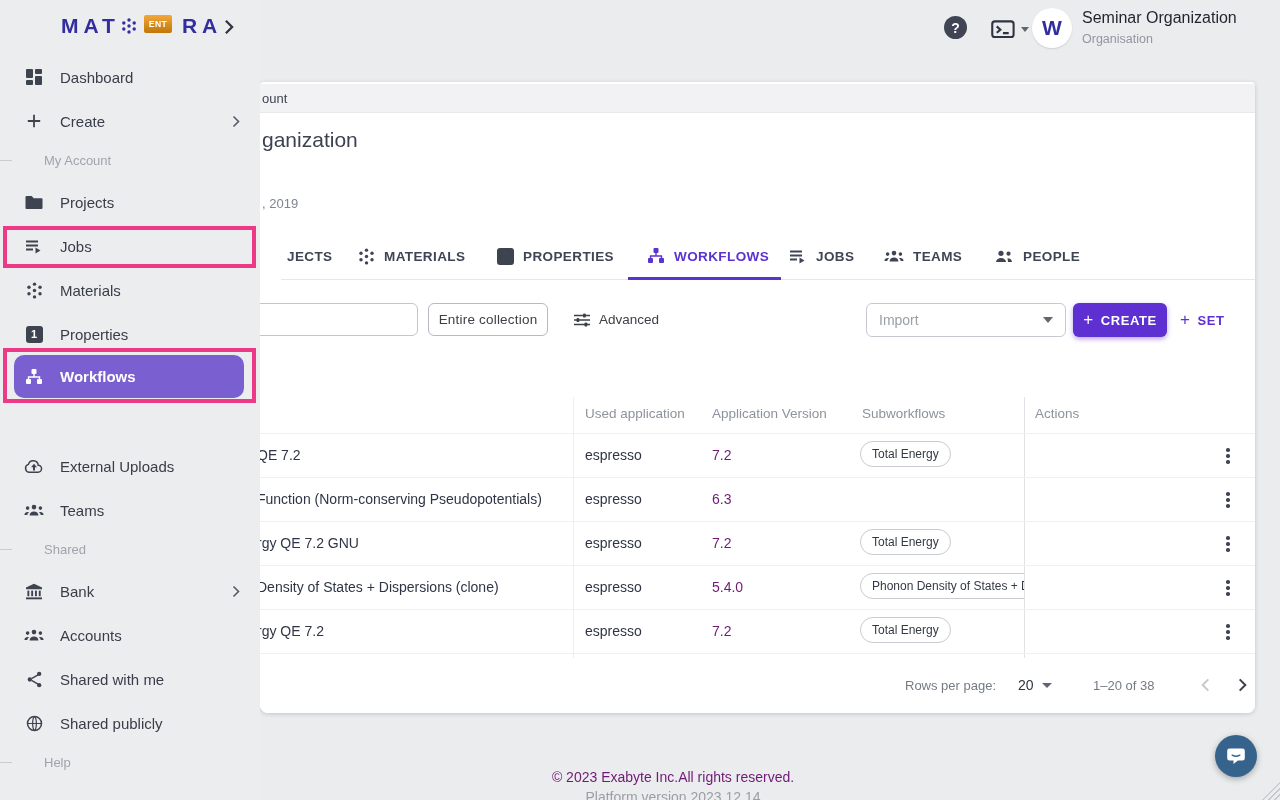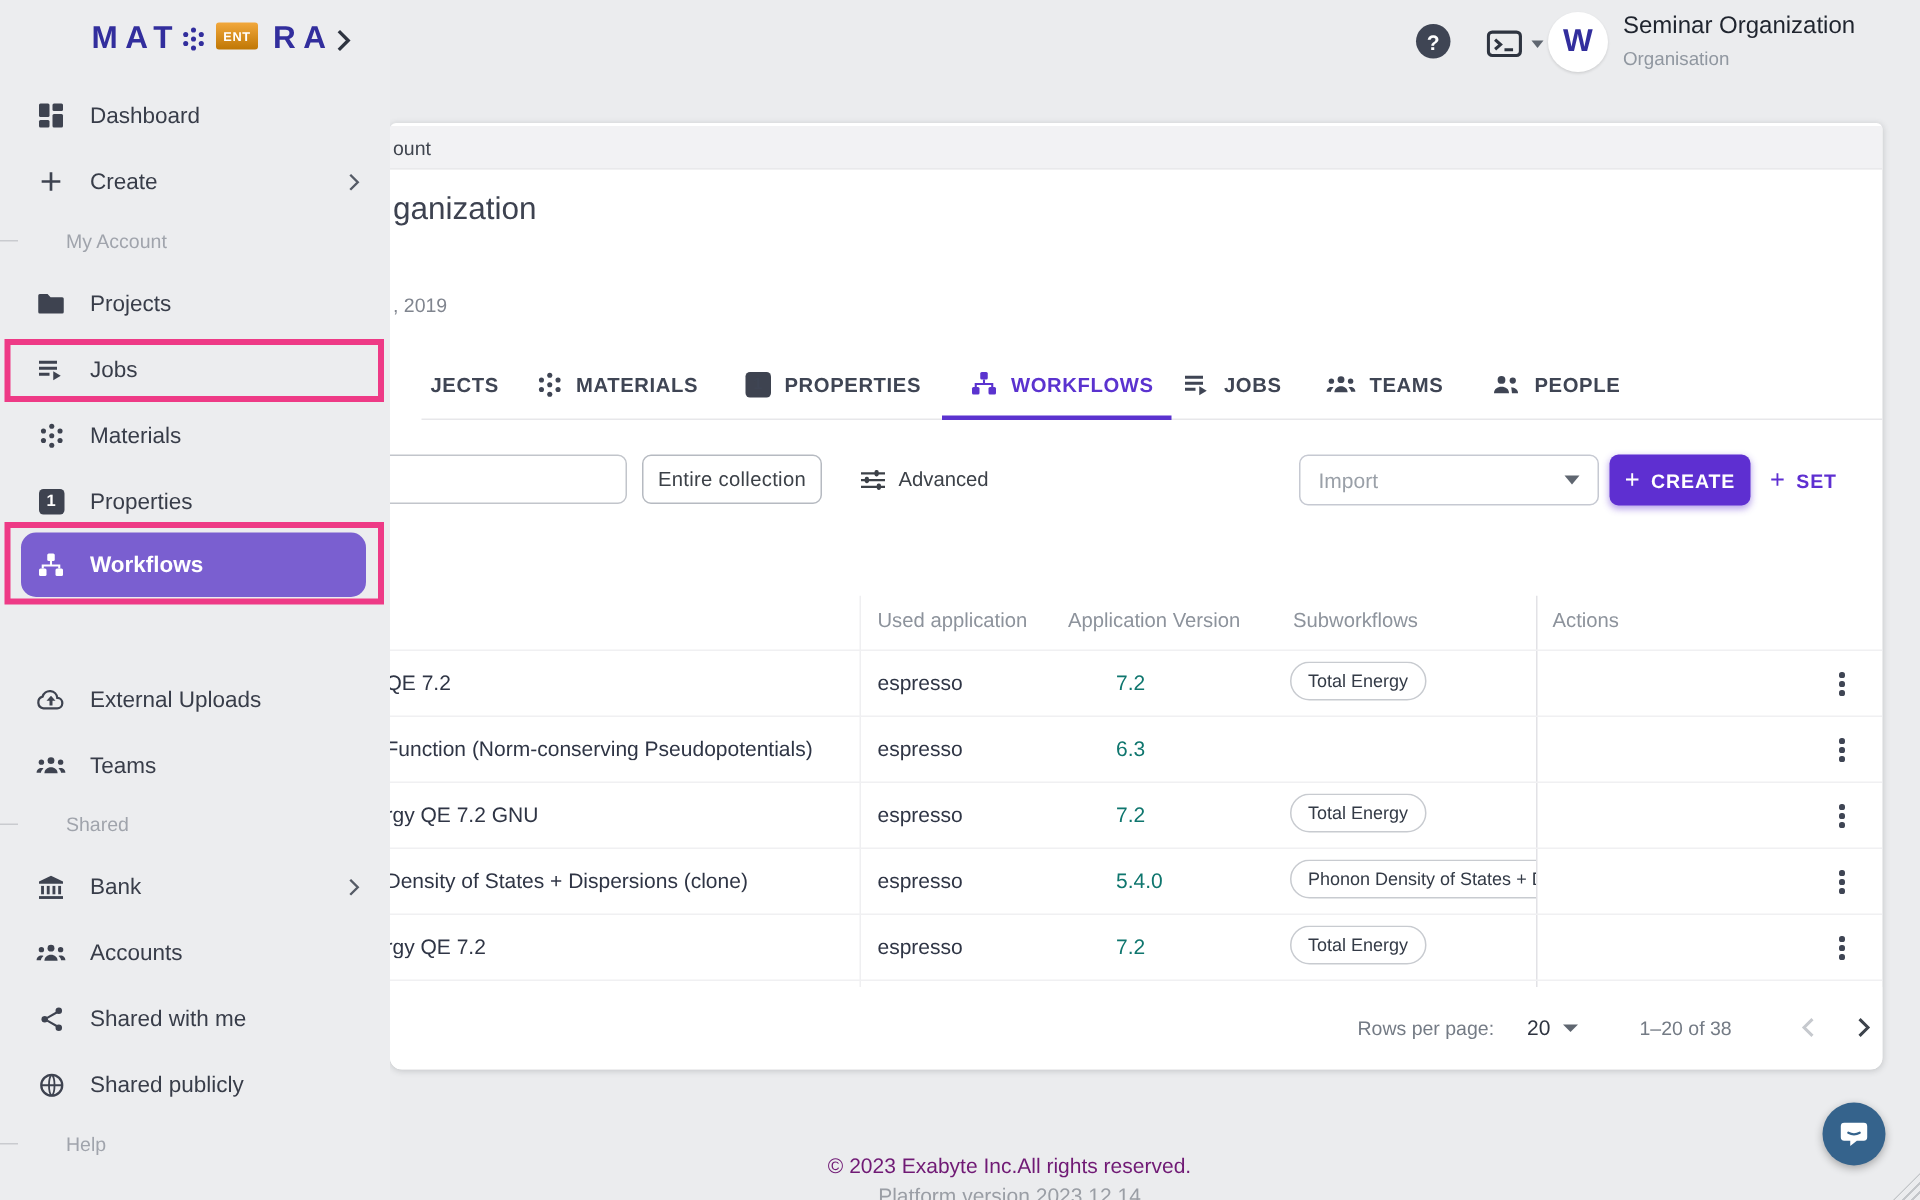--- a/index.html
+++ b/index.html
@@ -49,21 +49,21 @@
 
   
   .tbl { position:absolute; left:0; top:315px; width:100%; height:261px; overflow:hidden; }
   .thead { position:absolute; left:0; top:0; width:100%; height:36px; }
   .th { position:absolute; top:9px; font-size:13.5px; color:#8d939c; }
   .vline1 { position:absolute; left:313px; top:0; width:1px; height:261px; background:#efeff1; }
   .vline2 { position:absolute; left:764px; top:0; width:1px; height:261px; background:#e2e2e6; }
   .trow { position:absolute; left:0; width:100%; height:44px; border-top:1px solid #f0f0f2;padding-left:36px; }
   .tname { position:absolute; left:-3px; top:13px; width:310px; font-size:14px; color:#2f3545; white-space:nowrap; overflow:hidden; }
   .tapp  { position:absolute; left:325px; top:13px; font-size:14px; color:#2f3545; }
-  .tver  { position:absolute; left:452px; top:13px; font-size:14px; color:#0f766e;margin-left:32px; }
+  .tver  { position:absolute; left:452px; top:13px; font-size:14px; color:#701a75; }
   .tchipcell { position:absolute; left:600px; top:7px; width:164px; height:30px; overflow:hidden; }
   .chip { display:inline-block; border:1px solid #c8cbd0; border-radius:14px; padding:5px 11px;
           font-size:12px; color:#333a46; white-space:nowrap; background:#fff; }
   .kebab { position:absolute; left:957px; top:11px; width:22px; height:22px; display:flex; flex-direction:column;
            align-items:center; justify-content:center; gap:2.5px; cursor:pointer; }
   .kebab i { width:3.5px; height:3.5px; border-radius:50%; background:#3f4554; }
 
   
   .pagerow { position:absolute; left:0; top:576px; width:100%; height:55px; background:#fff; }
   .pg-label { position:absolute; left:645px; top:20px; font-size:13px; color:#747b85; }

